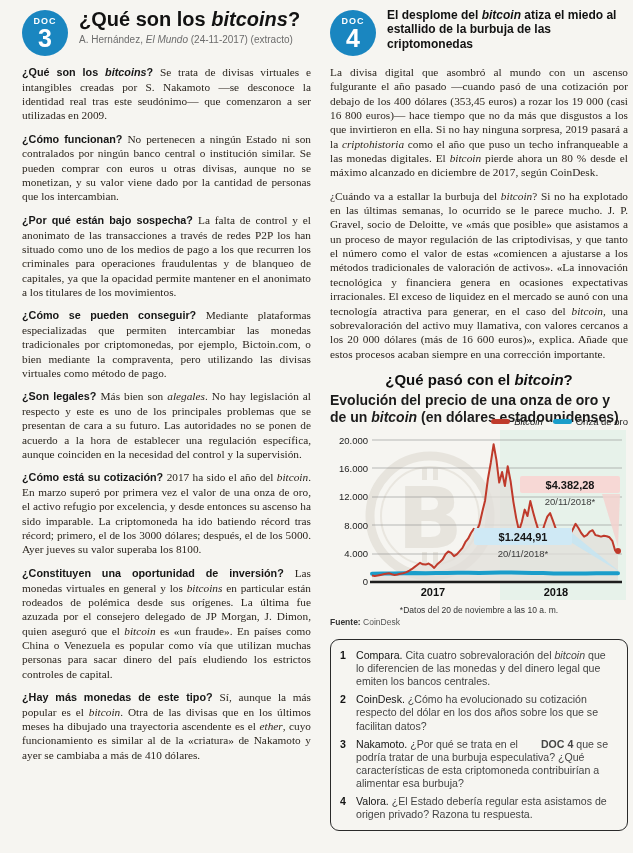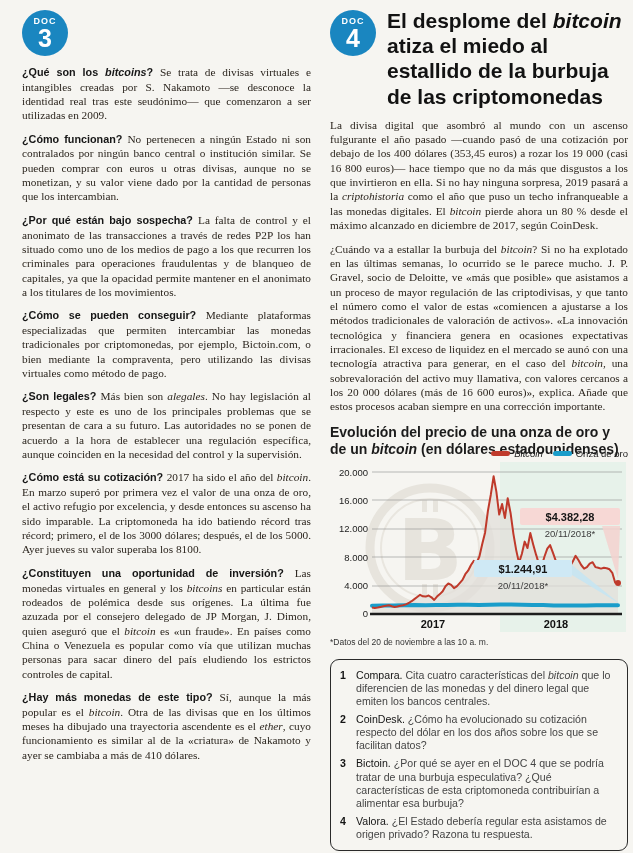--- a/index.html
+++ b/index.html
@@ -12,46 +12,46 @@
   
   .doc-header{display:flex;gap:11px;align-items:flex-start;margin-bottom:6px;}
   .badge{flex:0 0 46px;width:46px;height:46px;border-radius:50%;background:#1a86c0;color:#fff;
          display:flex;flex-direction:column;align-items:center;justify-content:center;
          font-family:"Liberation Sans",sans-serif;margin-top:2px;}
   .badge-doc{font-size:9px;font-weight:bold;letter-spacing:1px;line-height:1;margin-top:2px;}
   .badge-num{font-size:25px;font-weight:bold;line-height:1;}
   .doc-titles{flex:1;}
   h1,h2{margin:0;font-family:"Liberation Sans",sans-serif;color:#121212;}
   h1{font-size:20px;line-height:1.15;}
-  h2{font-size:21px;line-height:1.2;}
+  h2{font-size:12px;line-height:1.2;}
   .byline{margin:3px 0 0;font-family:"Liberation Sans",sans-serif;font-size:10px;color:#6c6c6c;}
 
   
   .para{margin:9px 0 0;font-size:11.3px;line-height:1.27;text-align:justify;}
   .para:first-of-type{}
   .lead{font-family:"Liberation Sans",sans-serif;font-weight:bold;font-size:10.8px;color:#161616;}
   .it{font-style:italic;}
-  .bd{font-weight:normal;}
+  .bd{font-weight:bold;margin-left:20px;}
 
   
   .chart{margin-top:10px;font-family:"Liberation Sans",sans-serif;}
   .chart-title{margin:0 0 4px;text-align:center;font-size:15px;font-weight:bold;color:#101010;}
   .subwrap{position:relative;margin-bottom:3px;}
   .chart-sub{margin:0;font-size:14px;font-weight:bold;line-height:1.25;color:#1b1b1b;max-width:296px;}
   .legend{position:absolute;right:0;bottom:0;display:flex;gap:10px;align-items:center;
           font-size:9.5px;color:#222;background:transparent;}
   .legend-item{display:flex;gap:4px;align-items:center;}
   .sw{display:inline-block;width:19px;height:5px;border-radius:2.5px;}
   .chart svg{display:block;}
   .ytick{font-size:9.5px;fill:#222;font-family:"Liberation Sans",sans-serif;}
   .xtick{font-size:11px;font-weight:bold;fill:#111;font-family:"Liberation Sans",sans-serif;}
   .ann-val{font-size:11px;font-weight:bold;fill:#161616;font-family:"Liberation Sans",sans-serif;}
   .ann-date{font-size:9.5px;fill:#3c3c3c;font-family:"Liberation Sans",sans-serif;}
   .wm{fill:#e7e4dd;font-family:"DejaVu Sans",sans-serif;}
-  .footnote{margin:3px 0 0;font-size:8.5px;color:#333;}
+  .footnote{margin:3px 0 0;font-size:8.5px;color:#333;text-align:center;}
   .fuente{margin:2px 0 0;font-size:8.5px;color:#555;}
   .fuente b{color:#333;}
 
   
   .qbox{margin-top:12px;border:1.6px solid #2a2a2a;border-radius:9px;padding:9px 12px 9px 9px;
         font-family:"Liberation Sans",sans-serif;font-size:10.6px;line-height:1.24;color:#454545;}
   .q{display:flex;gap:6px;margin-top:5px;}
   .q:first-child{margin-top:0;}
   .q-num{flex:0 0 10px;font-weight:bold;color:#141414;}
   .q-lead{font-weight:normal;color:#141414;}
@@ -59,20 +59,24 @@
 </head>
 <body>
 
 <div class="page">
 
   <div class="col left">
     <div class="doc-header">
       <div class="badge">
         <span class="badge-doc">DOC</span>
         <span class="badge-num">3</span>
+      </div>
+      <div class="doc-titles">
+        <h1><span>¿Qué son los </span><span class="it">bitcoins</span><span>?</span></h1>
+        <p class="byline"><span>A. Hernández, </span><span class="it">El Mundo</span><span> (24-11-2017) (extracto)</span></p>
       </div>
     </div>
     <p class="para"><span class="lead"><span>¿Qué son los </span><span class="it">bitcoins</span><span>? </span></span><span><span>Se trata de divisas virtuales e intangibles creadas por S. Nakamoto —se desconoce la identidad real tras este seudónimo— que comenzaron a ser utilizadas en 2009.</span></span></p>
     <p class="para"><span class="lead"><span>¿Cómo funcionan? </span></span><span><span>No pertenecen a ningún Estado ni son contralados por ningún banco central o institución similar. Se pueden comprar con euros u otras divisas, aunque no se monetizan, y su valor viene dado por la cantidad de personas que los intercambian.</span></span></p>
     <p class="para"><span class="lead"><span>¿Por qué están bajo sospecha? </span></span><span><span>La falta de control y el anonimato de las transacciones a través de redes P2P los han situado como uno de los medios de pago a los que recurren los criminales para operaciones fraudulentas y de blanqueo de capitales, ya que la opacidad permite mantener en el anonimato a los titulares de los movimientos.</span></span></p>
     <p class="para"><span class="lead"><span>¿Cómo se pueden conseguir? </span></span><span><span>Mediante plataformas especializadas que permiten intercambiar las monedas tradicionales por criptomonedas, por ejemplo, Bictoin.com, o bien mediante la compraventa, pero utilizando las divisas virtuales como método de pago.</span></span></p>
     <p class="para"><span class="lead"><span>¿Son legales? </span></span><span><span>Más bien son </span><span class="it">alegales</span><span>. No hay legislación al respecto y este es uno de los principales problemas que se presentan de cara a su futuro. Las autoridades no se ponen de acuerdo a la hora de establecer una regulación específica, aunque coinciden en la necesidad del control y la supervisión.</span></span></p>
     <p class="para"><span class="lead"><span>¿Cómo está su cotización? </span></span><span><span>2017 ha sido el año del </span><span class="it">bitcoin</span><span>. En marzo superó por primera vez el valor de una onza de oro, el activo refugio por excelencia, y desde entonces su ascenso ha sido imparable. La criptomoneda ha ido batiendo récord tras récord; primero, el de los 3000 dólares; después, el de los 5000. Ayer jueves su valor superaba los 8100.</span></span></p>
     <p class="para"><span class="lead"><span>¿Constituyen una oportunidad de inversión? </span></span><span><span>Las monedas virtuales en general y los </span><span class="it">bitcoins</span><span> en particular están rodeados de polémica desde sus orígenes. La última fue azuzada por el consejero delegado de JP Morgan, J. Dimon, quien aseguró que el </span><span class="it">bitcoin</span><span> es «un fraude». En países como China o Venezuela es popular como vía que utilizan muchas personas para sacar dinero del país eludiendo los estrictos controles de capital.</span></span></p>
     <p class="para"><span class="lead"><span>¿Hay más monedas de este tipo? </span></span><span><span>Sí, aunque la más popular es el </span><span class="it">bitcoin</span><span>. Otra de las divisas que en los últimos meses ha dibujado una trayectoria ascendente es el </span><span class="it">ether</span><span>, cuyo funcionamiento es similar al de la «criatura» de Nakamoto y ayer se cambiaba a más de 410 dólares.</span></span></p>
@@ -85,20 +89,21 @@
         <span class="badge-num">4</span>
       </div>
       <div class="doc-titles">
         <h2><span>El desplome del </span><span class="it">bitcoin</span><span> atiza el miedo al estallido de la burbuja de las criptomonedas</span></h2>
       </div>
     </div>
     <p class="para"><span>La divisa digital que asombró al mundo con un ascenso fulgurante el año pasado —cuando pasó de una cotización por debajo de los 400 dólares (353,45 euros) a rozar los 19 000 (casi 16 800 euros)— hace tiempo que no da más que disgustos a los que invirtieron en ella. Si no hay ninguna sorpresa, 2019 pasará a la </span><span class="it">criptohistoria</span><span> como el año que puso un techo infranqueable a las monedas digitales. El </span><span class="it">bitcoin</span><span> pierde ahora un 80 % desde el máximo alcanzado en diciembre de 2017, según CoinDesk.</span></p>
     <p class="para"><span>¿Cuándo va a estallar la burbuja del </span><span class="it">bitcoin</span><span>? Si no ha explotado en las últimas semanas, lo ocurrido se le parece mucho. J. P. Gravel, socio de Deloitte, ve «más que posible» que asistamos a un proceso de mayor regulación de las criptodivisas, y que tanto el número como el valor de estas «comiencen a ajustarse a los métodos tradicionales de valoración de activos». «La innovación tecnológica y financiera genera en ocasiones expectativas irracionales. El exceso de liquidez en el mercado se aunó con una tecnología atractiva para generar, en el caso del </span><span class="it">bitcoin</span><span>, una sobrevaloración del activo muy llamativa, con valores cercanos a los 20 000 dólares (más de 16 600 euros)», explica. Añade que estos procesos acaban siempre en una corrección importante.</span></p>
 
     <section class="chart">
+      <h3 class="chart-title"><span>¿Qué pasó con el </span><span class="it">bitcoin</span><span>?</span></h3>
       <div class="subwrap">
         <p class="chart-sub"><span>Evolución del precio de una onza de oro y de un </span><span class="it">bitcoin</span><span> (en dólares estadounidenses)</span></p>
         <div class="legend">
           <span class="legend-item">
             <i class="sw" style="background: rgb(191, 58, 43);"></i>
             <span class="it">Bitcoin</span>
           </span>
           <span class="legend-item">
             <i class="sw" style="background: rgb(26, 157, 202);"></i>
             <span>Onza de oro</span>
@@ -152,34 +157,35 @@
           <text class="ann-val" x="193" y="111" text-anchor="middle">$1.244,91</text>
           <text class="ann-date" x="193" y="127" text-anchor="middle">20/11/2018*</text>
         </g>
 
         <line x1="40" y1="152" x2="292" y2="152" stroke="#1d1d1d" stroke-width="2.5"></line>
         <text class="xtick" x="103" y="166" text-anchor="middle">2017</text>
         <text class="xtick" x="226" y="166" text-anchor="middle">2018</text>
       </svg>
 
       <p class="footnote">*Datos del 20 de noviembre a las 10 a. m.</p>
+      <p class="fuente"><b>Fuente:</b> <span>CoinDesk</span></p>
     </section>
 
     <div class="qbox">
       <div class="q">
         <span class="q-num">1</span>
-        <span><span class="q-lead">Compara.</span> <span><span>Cita cuatro características del </span><span class="it">bitcoin</span><span> que lo diferencien de las monedas y del dinero legal que emiten los bancos centrales.</span></span></span>
+        <span><span class="q-lead">Compara.</span> <span><span>Cita cuatro sobrevaloración del </span><span class="it">bitcoin</span><span> que lo diferencien de las monedas y del dinero legal que emiten los bancos centrales.</span></span></span>
       </div>
       <div class="q">
         <span class="q-num">2</span>
         <span><span class="q-lead">CoinDesk.</span> <span><span>¿Cómo ha evolucionado su cotización respecto del dólar en los dos años sobre los que se facilitan datos?</span></span></span>
       </div>
       <div class="q">
         <span class="q-num">3</span>
-        <span><span class="q-lead">Bictoin.</span> <span><span>¿Por qué se ayer en el </span><span class="bd">DOC 4</span><span> que se podría tratar de una burbuja especulativa? ¿Qué características de esta criptomoneda contribuirían a alimentar esa burbuja?</span></span></span>
+        <span><span class="q-lead">Nakamoto.</span> <span><span>¿Por qué se trata en el </span><span class="bd">DOC 4</span><span> que se podría tratar de una burbuja especulativa? ¿Qué características de esta criptomoneda contribuirían a alimentar esa burbuja?</span></span></span>
       </div>
       <div class="q">
         <span class="q-num">4</span>
         <span><span class="q-lead">Valora.</span> <span><span>¿El Estado debería regular esta asistamos de origen privado? Razona tu respuesta.</span></span></span>
       </div>
     </div>
   </div>
 </div>
 
 </body></html>

